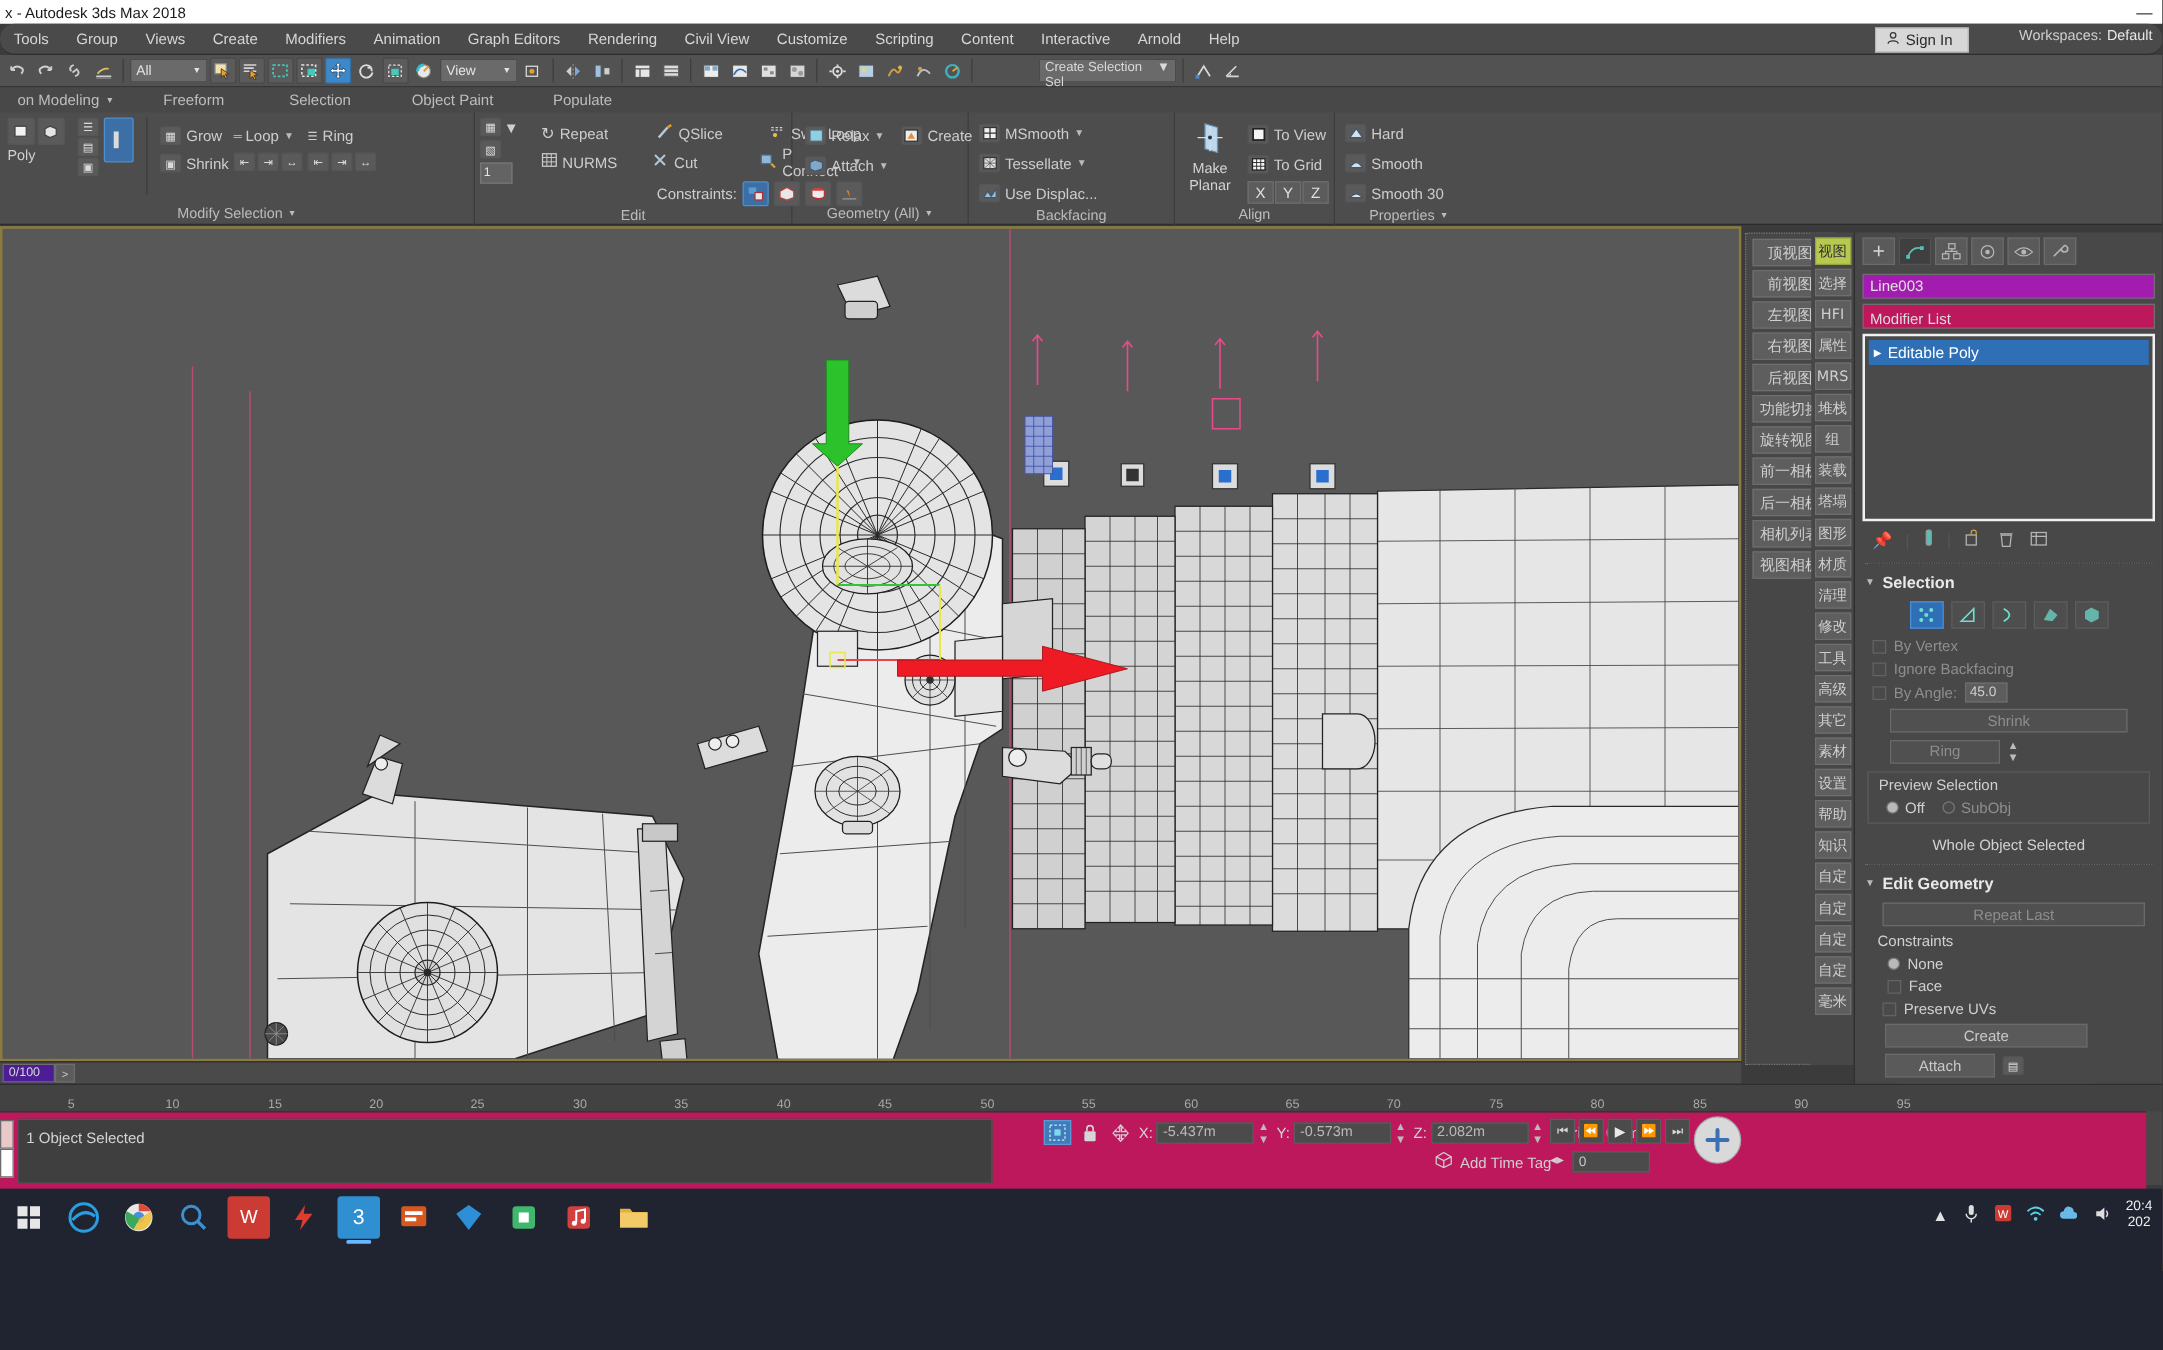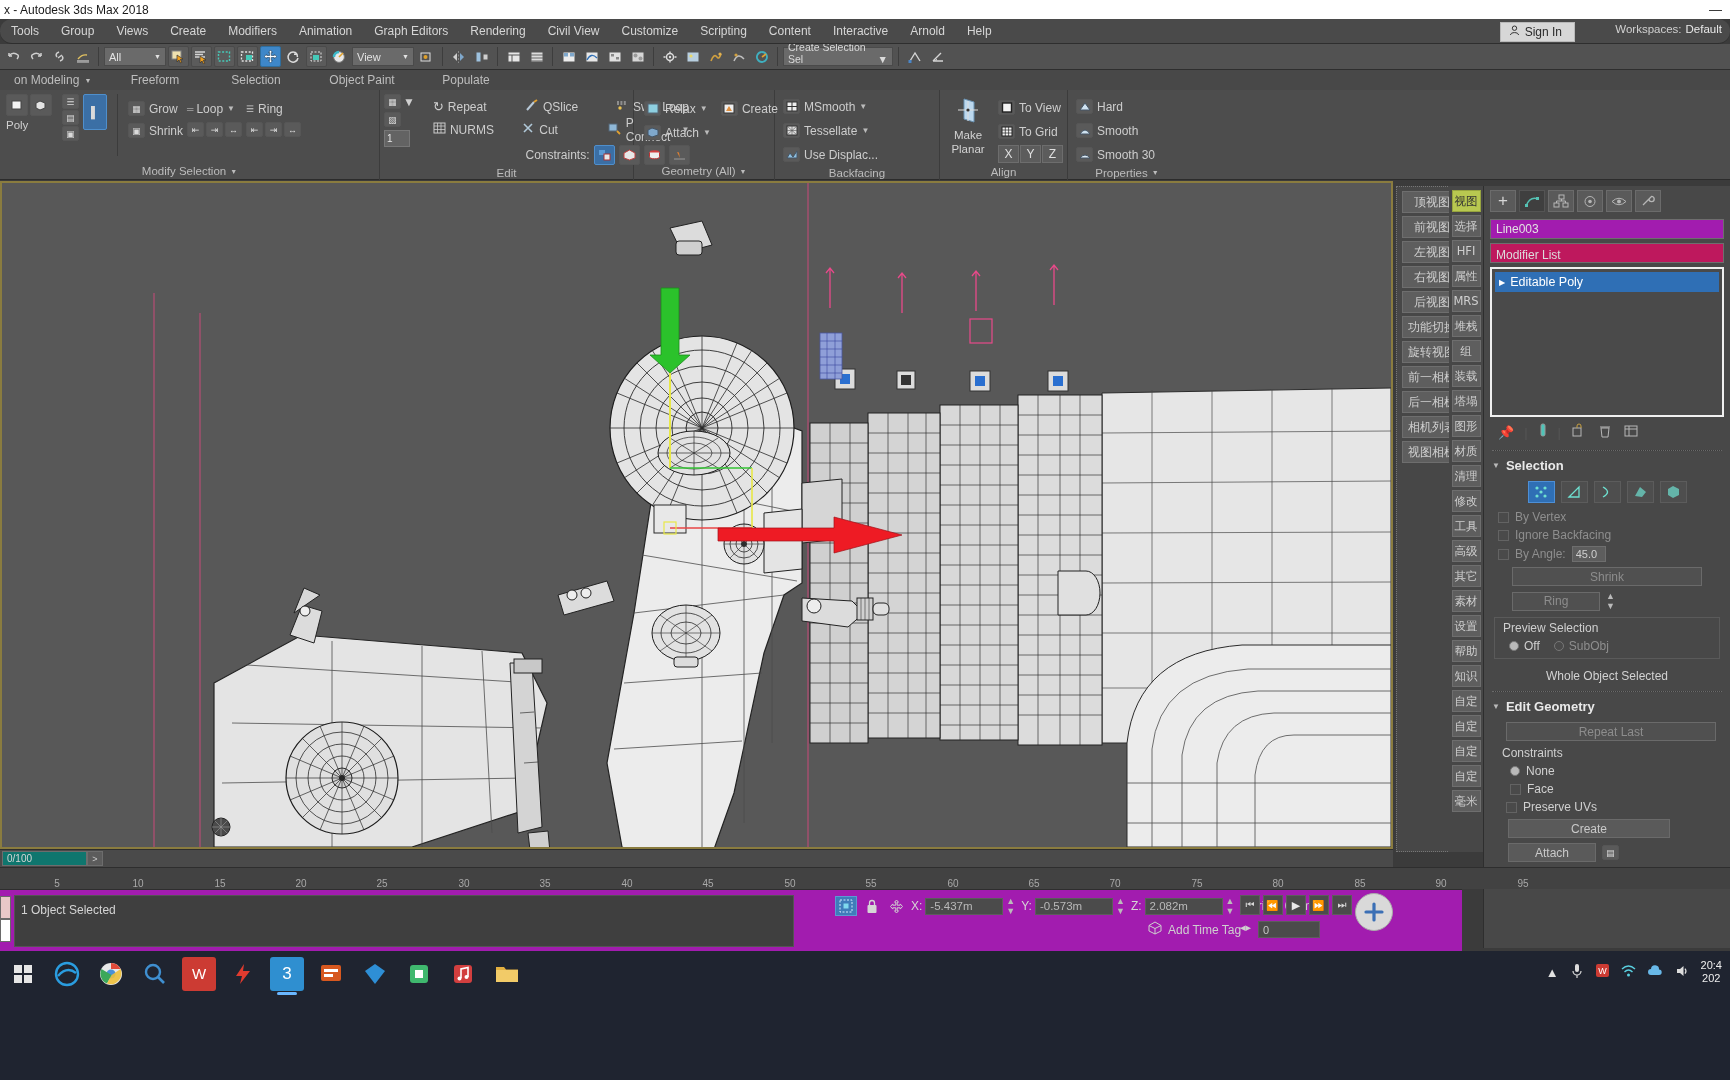--- a/index.html
+++ b/index.html
@@ -54,22 +54,23 @@
   .tb-btn.flat { background:transparent; border-color:transparent; }
   .tb-sep { width:1px; height:19px; background:#3d3d3d; margin:0 3px; }
   .tb-combo {
     height:19px; min-width:62px; background:#6a6a6a; border:1px solid #4a4a4a;
     display:flex; align-items:center; padding:0 4px; font-size:11px; color:#e3e3e3;
     justify-content:space-between;
   }
   .tb-combo .car { font-size:7px; }
   .sel-set {
     height:19px; width:110px; background:#6a6a6a; border:1px solid #4a4a4a;
-    display:flex; align-items:flex-end; padding:0 4px; font-size:10.5px; color:#dadada;
+    display:flex; align-items:flex-start; padding:0 4px; font-size:10.5px; color:#dadada;
     justify-content:space-between;
+    margin-left:48px;
   }
 
   
   .ribbon { position:relative; background:#4d4d4d; border-bottom:1px solid #2c2c2c; height:110px; }
   .ribbon-tabs {
     height:20px; display:flex; align-items:center; font-size:12px;
     color:#bdbdbd; background:#484848; position:relative;
   }
   .ribbon-tabs .rt { padding:1px 14px; }
   .ribbon-body { display:flex; height:90px; align-items:stretch; }
@@ -195,35 +196,35 @@
     font-size:11px; color:#cfcfcf; display:flex; align-items:center; padding-left:3px;
   }
   .group-box { border:1px solid #5a5a5a; margin:4px 10px; padding:3px 0; }
 
   
   .timeslider {
     position:absolute; left:0; top:849px; width:1393px; height:18px;
     background:#4a4a4a; border-top:1px solid #2e2e2e; display:flex; align-items:center;
   }
   .ts-field {
-    width:85px; height:15px; background:#0f766e; border:1px solid #6d6d6d; margin-left:2px;
+    width:42px; height:15px; background:#4c1d95; border:1px solid #6d6d6d; margin-left:2px;
     font-size:10px; color:#d6d6d6; display:flex; align-items:center; padding-left:4px;
   }
   .ts-arrow { width:16px; height:15px; background:#5c5c5c; border:1px solid #6d6d6d;
     font-size:9px; color:#ccc; display:flex; align-items:center; justify-content:center; }
   .trackbar {
     position:absolute; left:0; top:867px; width:1730px; height:22px;
     background:#424242; border-top:1px solid #2e2e2e; overflow:hidden;
   }
   .tick { position:absolute; top:10px; font-size:10px; color:#a9a9a9; transform:translateX(-50%); }
 
   
   .statusbar {
-    position:absolute; left:0; top:889px; width:1462px; height:62px;
-    background:#a21caf; border-top:1px solid #2e2e2e;text-decoration:underline;
+    position:absolute; left:0; top:889px; width:1717px; height:62px;
+    background:#be185d; border-top:1px solid #2e2e2e;text-decoration:underline;
   }
   .sb-msgbox {
     position:absolute; left:14px; top:5px; width:780px; height:52px;
     border:1px solid #545454; background:#3f3f3f; padding:3px 6px;
     font-size:12px; color:#d4d4d4; line-height:22px;
   }
   .sb-swatches { position:absolute; left:0px; top:6px; width:12px; }
   .sb-swatches div { width:11px; height:23px; border:1px solid #6a6a6a; }
   .coordbar { position:absolute; left:835px; top:6px; display:flex; align-items:center; gap:6px; }
   .coord-btn { width:22px; height:20px; background:#3f7cba; border:1px solid #5a9ad4;

